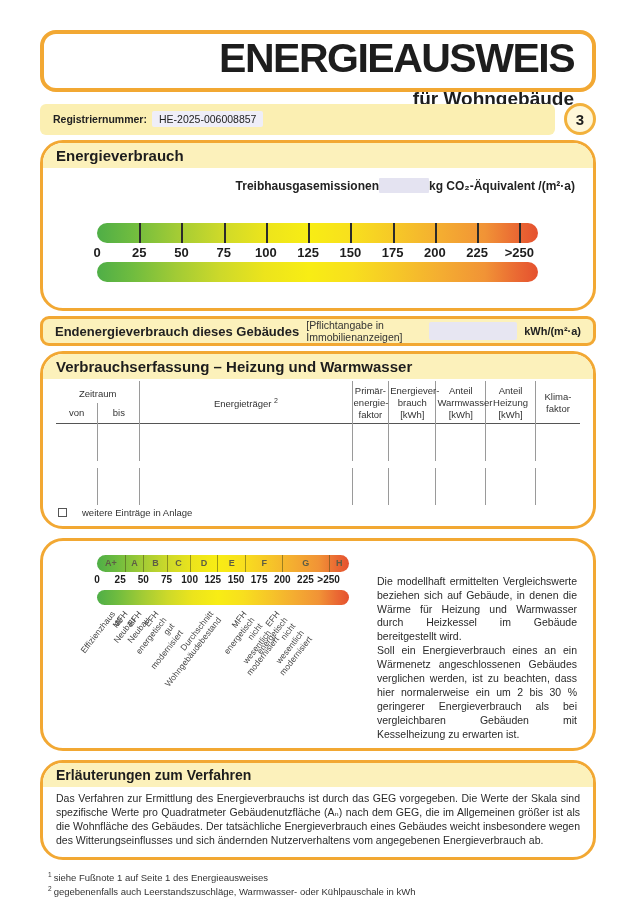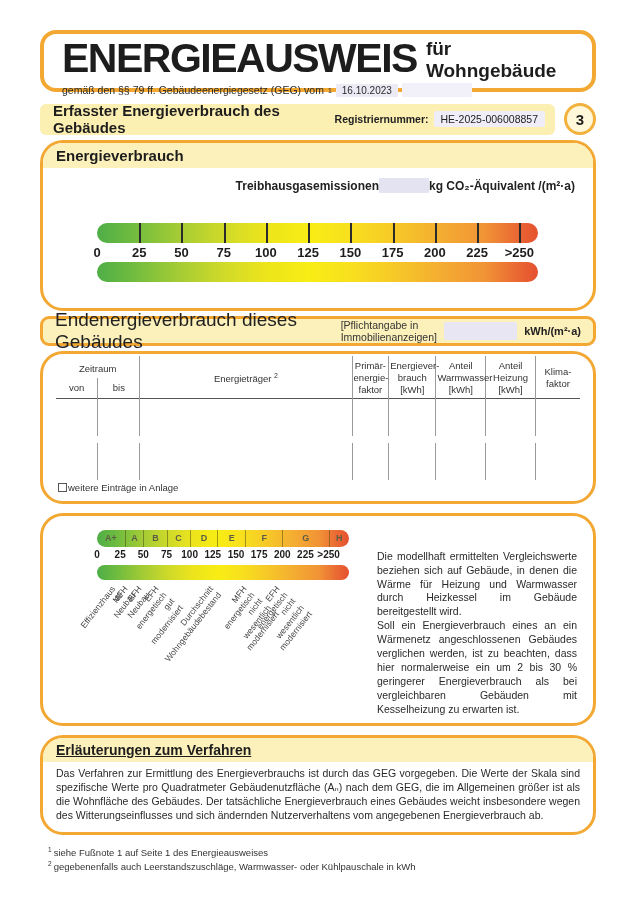--- a/index.html
+++ b/index.html
@@ -8,21 +8,21 @@
     font-family:"Liberation Sans","DejaVu Sans",sans-serif;color:#222;
     -webkit-font-smoothing:antialiased;overflow:hidden;
   }
   .page{position:relative;width:636px;height:900px;}
 
   
   .header-box{
     margin:30px 40px 0 40px;border:4px solid #F2A833;border-radius:16px;
     padding:4px 18px 8px 18px;background:#fff;height:62px;box-sizing:border-box;
   }
-  .title-row{display:flex;align-items:flex-start;gap:9px;}
+  .title-row{display:flex;align-items:flex-end;gap:9px;flex-direction:column;}
   .main-title{font-size:41px;font-weight:bold;letter-spacing:-1.5px;color:#1d1d1d;line-height:1.0;}
   .sub-title{font-size:19px;font-weight:bold;color:#1d1d1d;}
   .law-line{font-size:10.5px;color:#2a2a2a;margin-top:1px;display:flex;align-items:center;gap:4px;}
   .law-line sup{font-size:7px;}
   .chip{background:#ECEAF4;border-radius:1px;padding:1px 6px;display:inline-block;}
   .chip.ghost{background:#F2F0F8;width:58px;height:12px;}
 
   
   .section-row{display:flex;align-items:center;margin:11px 40px 0 40px;gap:9px;}
   .section-bar{
@@ -60,35 +60,35 @@
   }
   .tick{position:absolute;top:0;bottom:0;width:2px;background:#2b2b2b;}
   .scale-nums{position:relative;height:19px;}
   .scale-num{position:absolute;top:2px;transform:translateX(-50%);font-size:13px;font-weight:bold;color:#1d1d1d;white-space:nowrap;}
 
   
   .endenergie-bar{
     margin:5px 40px 0 40px;border:3px solid #F2A833;border-radius:9px;background:#FCF1BB;
     height:30px;display:flex;align-items:center;padding:0 12px;box-sizing:border-box;gap:7px;
   }
-  .ee-title{font-size:19px;font-weight:normal;}
+  .ee-title{font-size:13px;font-weight:bold;}
   .ee-note{font-size:10.5px;color:#333;flex:1;}
   .ee-chip{width:88px;height:18px;background:#E7E6F2;border-radius:2px;}
   .ee-unit{font-size:11px;font-weight:bold;white-space:nowrap;}
 
   
   .ve-table{width:calc(100% - 26px);margin:2px 13px 0 13px;border-collapse:collapse;table-layout:fixed;}
   .ve-table th{font-size:9.5px;font-weight:normal;color:#333;text-align:center;vertical-align:middle;padding:2px 1px;}
   .ve-table thead tr:first-child th{padding-top:4px;}
   .ve-table .pre{white-space:pre-line;line-height:1.25;}
   .ve-table thead{border-bottom:1px solid #555;}
   .sep{border-left:1px solid #9a9a9a;}
   .ve-body td{height:35px;}
   .ve-spacer td{height:5px;border:none !important;}
-  .ve-note-row{display:flex;align-items:center;gap:1px;margin:2px 13px 8px 15px;}
+  .ve-note-row{display:flex;align-items:center;gap:15px;margin:2px 13px 8px 15px;}
   .ve-checkbox{width:7px;height:7px;border:1px solid #555;background:#fff;display:inline-block;}
   .ve-note-label{font-size:9.5px;color:#333;}
   .th-energ sup{font-size:7px;}
 
   
   .vw-content{display:flex;margin:14px 16px 6px 54px;}
   .vw-left{width:252px;flex:0 0 auto;}
   .vw-right{flex:1;margin-left:28px;margin-top:20px;}
   .vw-right p{font-size:10.5px;line-height:1.33;text-align:justify;margin:0;color:#2a2a2a;}
   .band-bar{
@@ -132,21 +132,20 @@
     <div class="law-line">
       <span>gemäß den §§ 79 ff. Gebäudeenergiegesetz (GEG) vom</span>
       <sup>1</sup>
       <span class="chip" style="font-size:10px;">16.10.2023</span>
       <span class="chip ghost"></span>
     </div>
   </div>
 
   <div class="section-row">
     <div class="section-bar">
-      <span class="section-bar-title">Erfasster Energieverbrauch des Gebäudes</span>
       <span class="reg-label">Registriernummer:</span>
       <span class="reg-chip">HE-2025-006008857</span>
     </div>
     <div class="page-circle">3</div>
   </div>
 
   <div class="gold-box">
     <div class="box-titlebar">Energieverbrauch</div>
     <div class="ghg-row">
       <span class="ghg-label">Treibhausgasemissionen</span>
@@ -184,20 +183,21 @@
   </div>
 
   <div class="endenergie-bar">
     <span class="ee-title">Endenergieverbrauch dieses Gebäudes</span>
     <span class="ee-note">[Pflichtangabe in Immobilienanzeigen]</span>
     <span class="ee-chip"></span>
     <span class="ee-unit">kWh/(m²·a)</span>
   </div>
 
   <div class="gold-box">
+    <div class="box-titlebar">Verbrauchserfassung – Heizung und Warmwasser</div>
     <table class="ve-table">
       <colgroup>
         <col style="width:8%">
           <col style="width:8%">
           <col style="width:40.5%">
           <col style="width:7%">
         <col style="width:9%">
           <col style="width:9.5%">
           <col style="width:9.5%">
           <col style="width:8.5%">
@@ -335,21 +335,21 @@
         </div>
       </div>
       <div class="vw-right">
         <p>Die modellhaft ermittelten Vergleichswerte beziehen sich auf Gebäude, in denen die Wärme für Heizung und Warmwasser durch Heizkessel im Gebäude bereitgestellt wird.</p>
         <p>Soll ein Energieverbrauch eines an ein Wärmenetz angeschlossenen Gebäudes verglichen werden, ist zu beachten, dass hier normalerweise ein um 2 bis 30 % geringerer Energieverbrauch als bei vergleichbaren Gebäuden mit Kesselheizung zu erwarten ist.</p>
       </div>
     </div>
   </div>
 
   <div class="gold-box erl-box">
-    <div class="box-titlebar" style="font-size:14px;text-decoration:underline;">Erläuterungen zum Verfahren</div>
+    <div class="box-titlebar" style="font-size:14px;">Erläuterungen zum Verfahren</div>
     <p class="erl-text">Das Verfahren zur Ermittlung des Energieverbrauchs ist durch das GEG vorgegeben. Die Werte der Skala sind spezifische Werte pro Quadratmeter Gebäudenutzfläche (Aₙ) nach dem GEG, die im Allgemeinen größer ist als die Wohnfläche des Gebäudes. Der tatsächliche Energieverbrauch eines Gebäudes weicht insbesondere wegen des Witterungseinflusses und sich ändernden Nutzerverhaltens vom angegebenen Energieverbrauch ab.</p>
   </div>
 
   <div class="footnotes">
     <div class="fn"><sup>1</sup><span>siehe Fußnote 1 auf Seite 1 des Energieausweises</span></div>
     <div class="fn"><sup>2</sup><span>gegebenenfalls auch Leerstandszuschläge, Warmwasser- oder Kühlpauschale in kWh</span></div>
 
   </div>
 
 </div>

